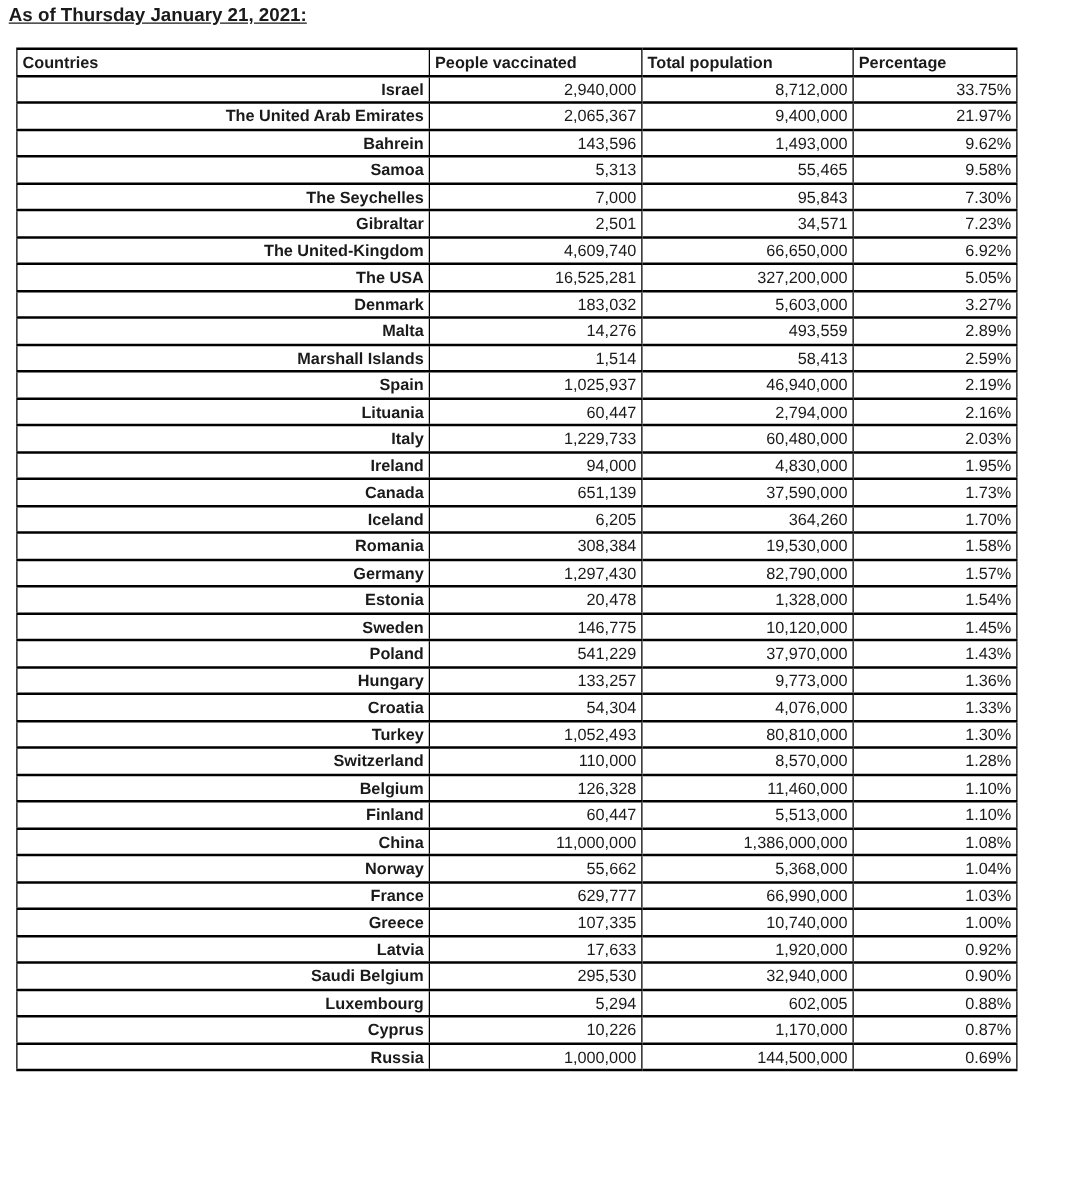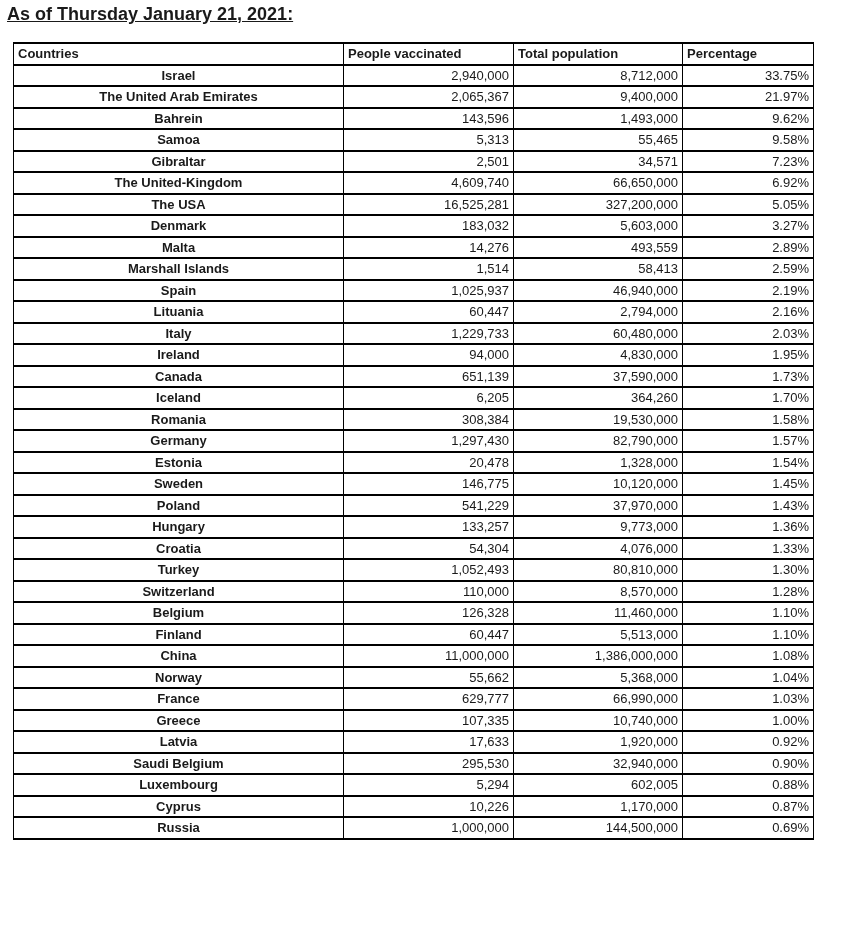--- a/index.html
+++ b/index.html
@@ -10,21 +10,21 @@
     font-family: "Liberation Sans", sans-serif;
     color: #1a1a1a;
   }
   .page {
     width: 853px;
     height: 942px;
     background: #ffffff;
     overflow: hidden;
   }
   .title {
-    font-size: 18px;
+    font-size: 15px;
     font-weight: bold;
     text-decoration: underline;
     padding: 4px 0 0 7px;
     color: #1a1a1a;
     white-space: nowrap;
   }
   table.vax {
     border-collapse: collapse;
     table-layout: fixed;
     margin: 17px 0 0 13px;
@@ -46,21 +46,21 @@
     line-height: 19.5px;
     overflow: hidden;
     white-space: nowrap;
   }
   table.vax th {
     font-weight: bold;
     text-align: left;
   }
   td.country {
     font-weight: bold;
-    text-align: center;
+    text-align: right;
   }
   td.num {
     text-align: right;
     font-weight: normal;
   }
 </style>
 </head>
 <body>
 
 <div class="page">
@@ -100,20 +100,26 @@
     <td class="num">1,493,000</td>
     <td class="num">9.62%</td>
   </tr>
         <tr>
     <td class="country">Samoa</td>
     <td class="num">5,313</td>
     <td class="num">55,465</td>
     <td class="num">9.58%</td>
   </tr>
         <tr>
+    <td class="country">The Seychelles</td>
+    <td class="num">7,000</td>
+    <td class="num">95,843</td>
+    <td class="num">7.30%</td>
+  </tr>
+        <tr>
     <td class="country">Gibraltar</td>
     <td class="num">2,501</td>
     <td class="num">34,571</td>
     <td class="num">7.23%</td>
   </tr>
         <tr>
     <td class="country">The United-Kingdom</td>
     <td class="num">4,609,740</td>
     <td class="num">66,650,000</td>
     <td class="num">6.92%</td>

